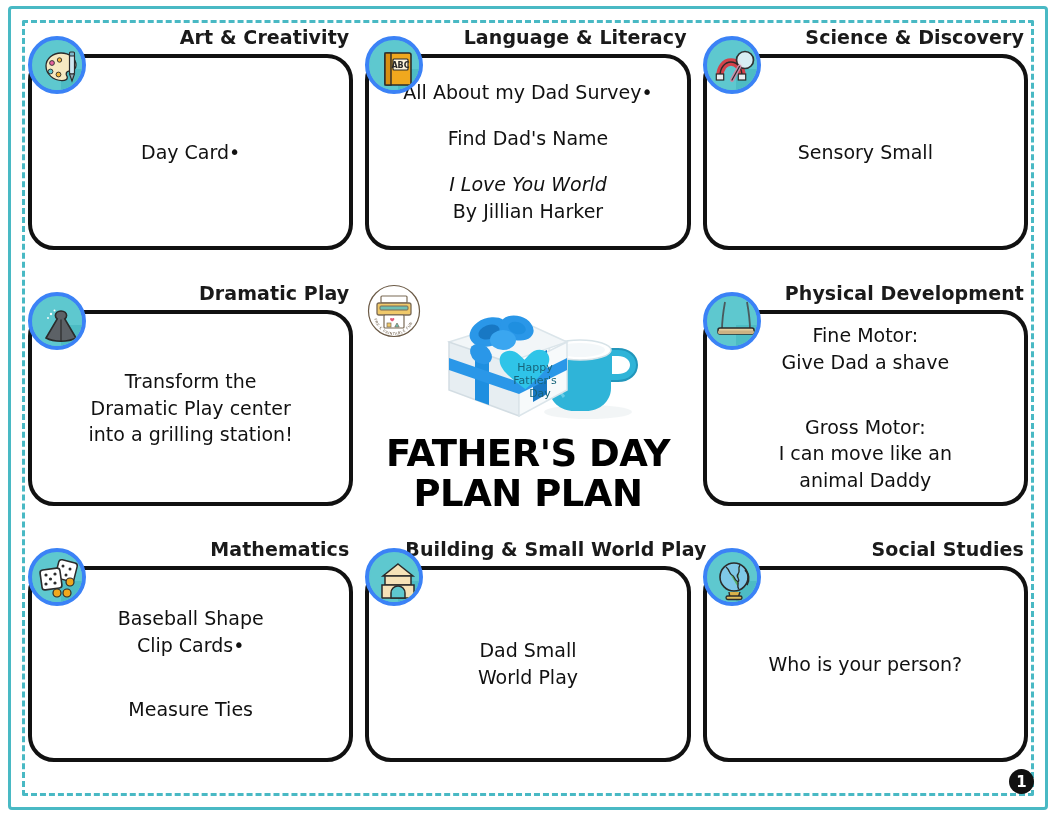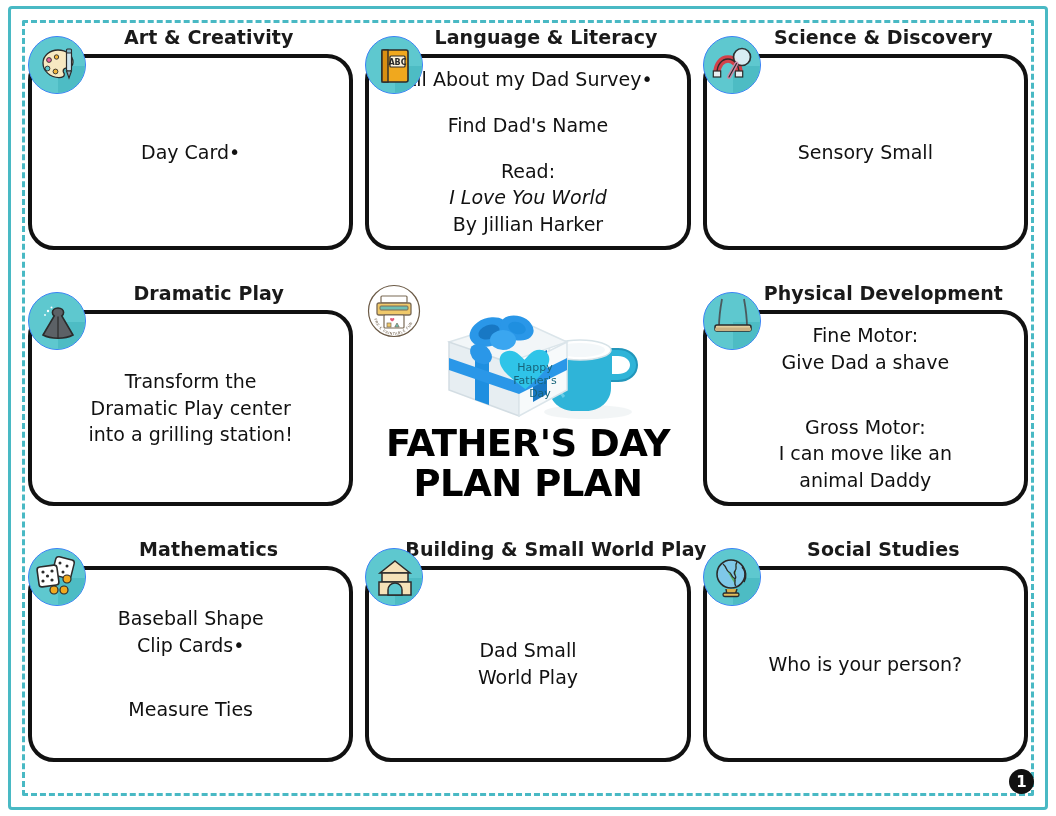--- a/index.html
+++ b/index.html
@@ -50,21 +50,21 @@
   .cell {
     position: relative;
     padding-top: 26px;
   }
 
   .cell-title {
     position: absolute;
     top: -2px;
     left: 40px;
     right: 4px;
-    text-align: center;
+    text-align: right;
     font-family: "DejaVu Sans", sans-serif;
     font-size: 19px;
     font-weight: 600;
     color: #1a1a1a;
     letter-spacing: 0.1px;
     white-space: nowrap;
     z-index: 3;
   }
 
   .card {
@@ -94,21 +94,21 @@
 
   
   .badge {
     position: absolute;
     left: 0px;
     top: 8px;
     width: 58px;
     height: 58px;
     border-radius: 50%;
     background: #5ec8cf;
-    border: 1px solid #3b82f6;
+    border: 4px solid #3b82f6;
     overflow: hidden;
     z-index: 4;
   }
   .badge svg { display: block; width: 58px; height: 58px; }
 
   
   .center-cell {
     position: relative;
     display: flex;
     flex-direction: column;
@@ -125,20 +125,21 @@
     height: 54px;
   }
 
   .hero {
     margin-top: 6px;
     width: 230px;
     height: 132px;
   }
 
   .theme-title {
+    margin-top: 10px;
     text-align: center;
     font-family: "DejaVu Sans", sans-serif;
     font-weight: bold;
     font-size: 37px;
     line-height: 1.08;
     letter-spacing: -0.5px;
     color: #000000;
   }
   .theme-title .ln { display: block; }
 
@@ -205,21 +206,20 @@
           <rect x="24" y="19" width="15" height="11" rx="1" fill="#fdf3dc" stroke="#2b2b2b" stroke-width="1.2"></rect>
           <text x="31.5" y="27.5" font-family="DejaVu Sans, sans-serif" font-size="8" font-weight="bold" fill="#2b2b2b" text-anchor="middle">ABC</text>
         </svg>
       </div>
       <div class="card">
         <div class="card-body">
             <span class="ln">All About my Dad Survey•</span>
             <span class="gap"></span>
             <span class="ln">Find Dad's Name</span>
             <span class="gap"></span>
-            <span class="ln">Read:</span>
             <span class="ln ital">I Love You World</span>
             <span class="ln">By Jillian Harker</span>
           </div>
       </div>
     </div>
 
     <div class="cell">
       <div class="cell-title">Science &amp; Discovery</div>
       <div class="badge">
         <svg viewBox="0 0 58 58">

